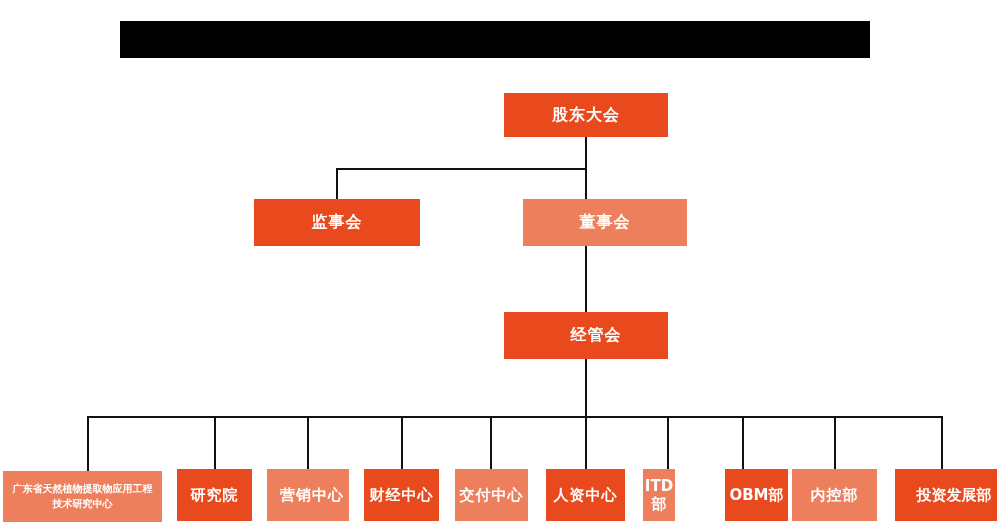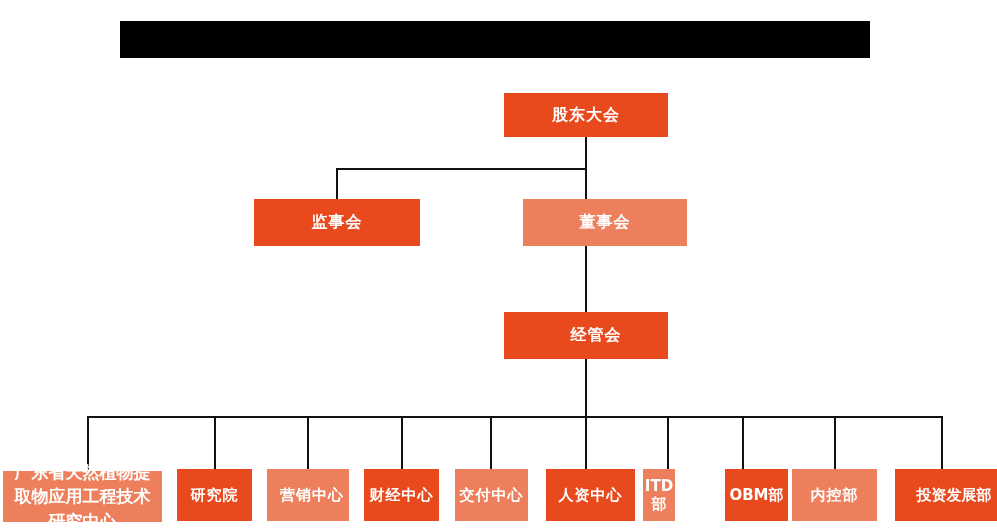--- a/index.html
+++ b/index.html
@@ -18,26 +18,26 @@
   }
   .v-primary{background:#E8491D;}
   .v-light{background:#ED7F5C;}
   
   #n-shareholders{left:504px;top:93px;width:164px;height:44px;font-size:16px;}
   #n-supervisory{left:254px;top:199px;width:166px;height:47px;font-size:16px;}
   #n-board{left:503px;top:199px;width:164px;height:47px;font-size:16px;margin-left:20px;}
   #n-management{left:504px;top:312px;width:164px;height:47px;font-size:16px;padding-left:20px;}
   
   .node.l4{top:469px;height:52px;font-size:15px;}
-  #n-gd{left:3px;top:471px;width:159px;height:51px;font-size:17px;line-height:1.45;letter-spacing:0;padding:0 6px;}
+  #n-gd{left:3px;top:471px;width:159px;height:51px;font-size:10px;line-height:1.45;letter-spacing:0;padding:0 6px;}
   #n-research{left:177px;width:75px;}
   #n-marketing{left:267px;width:82px;padding-left:8px;}
   #n-finance{left:364px;width:75px;}
   #n-delivery{left:455px;width:73px;}
-  #n-hr{left:546px;width:89px;}
+  #n-hr{left:546px;width:79px;}
   #n-itd{left:643px;width:32px;letter-spacing:0;}
   #n-obm{left:725px;width:63px;letter-spacing:0;}
   #n-internal{left:792px;width:85px;}
   #n-investment{left:895px;width:118px;letter-spacing:0;}
 </style>
 </head>
 <body>
 
 <div class="canvas">
 

